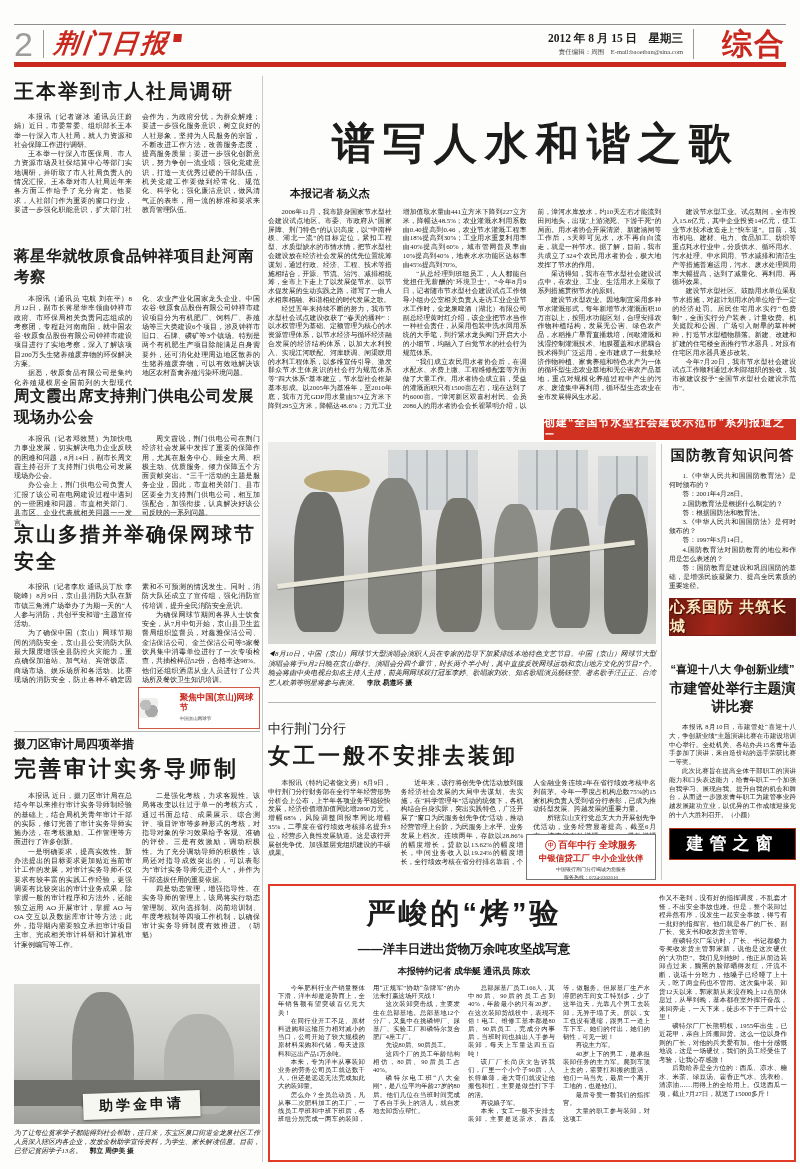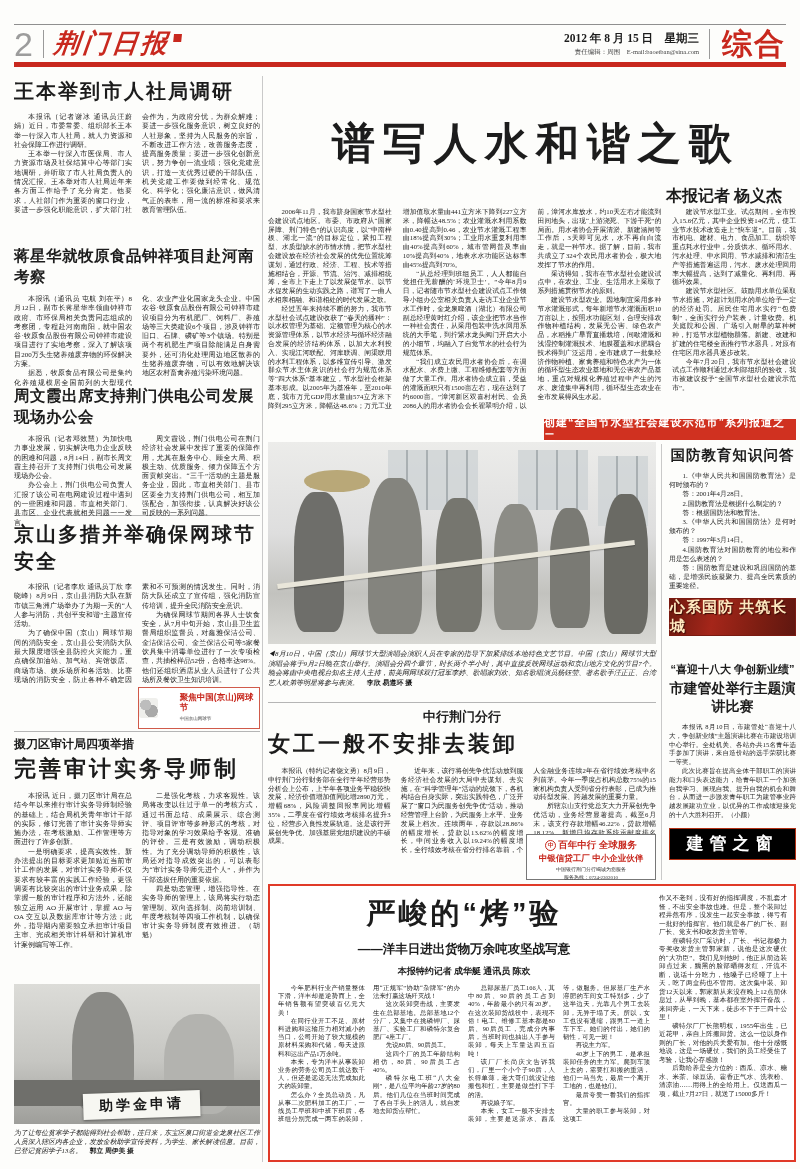--- a/index.html
+++ b/index.html
@@ -12,21 +12,21 @@
   #pagenum{font-family:"Liberation Sans",sans-serif;font-size:34px;color:#9c9c9c;line-height:30px;}
   .mast-div{width:1px;height:28px;background:#9a9a9a;margin:0 10px;}
   #paper-logo{color:#c8281e;font-size:26px;font-weight:bold;font-style:italic;letter-spacing:3px;
               font-family:"DejaVu Serif",serif;transform:skewX(-6deg);}
   #logo-seal{display:inline-block;width:8px;height:8px;background:#c8281e;margin-left:3px;vertical-align:super;}
   #mast-right{margin-left:auto;display:flex;align-items:center;}
   #dateblock{text-align:right;margin-right:10px;}
   #date-main{font-size:11.5px;font-weight:bold;font-family:"Liberation Serif",serif;}
   #date-sub{font-size:6.5px;color:#444;margin-top:2px;}
   #section-label{color:#c8281e;font-size:30px;font-weight:bold;line-height:30px;
-                 border-left:1px solid #9a9a9a;padding-left:12px;letter-spacing:2px;}
+                 border-left:1px solid #9a9a9a;padding-left:28px;letter-spacing:2px;}
   #red-rule{position:absolute;left:14px;top:62px;width:772px;height:5px;background:#c8281e;}
   
   .blk{position:absolute;left:14px;width:246px;}
   .h-lg{font-family:"Liberation Sans",sans-serif;font-weight:900;font-size:20px;letter-spacing:2px;margin:0 0 8px 0;}
   .h-md{font-family:"Liberation Sans",sans-serif;font-weight:900;font-size:15.5px;letter-spacing:0.5px;margin:0 0 7px 0;}
   .h-xl{font-family:"Liberation Sans",sans-serif;font-weight:900;font-size:22px;letter-spacing:3px;margin:1px 0 8px 0;}
   .kicker{font-family:"Liberation Sans",sans-serif;font-weight:bold;font-size:12px;margin:0;}
   .body{font-size:7px;line-height:9.3px;text-align:justify;}
   .body p{margin:0;text-indent:2em;}
   .c2{column-count:2;column-gap:10px;}
@@ -55,21 +55,21 @@
   #sch-fig2{left:150px;top:30px;width:70px;height:100px;background:#b3b3af;}
   #sch-desk{position:absolute;left:0;bottom:18px;width:246px;height:26px;background:#6f6f6b;}
   #scholar-sign{position:absolute;left:50%;bottom:6px;transform:translateX(-46%) rotate(-2deg);
      background:#f7f7f2;color:#1a1a1a;font-size:14px;font-weight:bold;letter-spacing:3px;
      padding:4px 16px;box-shadow:0 1px 3px rgba(0,0,0,.45);}
   #scholar-caption{position:absolute;left:14px;top:1128px;width:246px;font-size:6.8px;line-height:9px;
      font-style:italic;text-align:justify;}
   
   #main-title{position:absolute;left:290px;top:80px;width:492px;text-align:center;
      font-family:"Liberation Sans",sans-serif;font-weight:900;font-size:43px;letter-spacing:8px;line-height:1.6;}
-  #main-byline{position:absolute;left:290px;top:186px;width:492px;text-align:right;font-size:16px;font-weight:bold;}
+  #main-byline{position:absolute;left:290px;top:186px;width:492px;text-align:left;font-size:11px;font-weight:bold;}
   #main-body{position:absolute;left:268px;top:208px;width:528px;height:232px;
      column-count:4;column-gap:11px;font-size:6.8px;line-height:8.8px;overflow:hidden;text-align:justify;}
   #main-body p{margin:0;text-indent:2em;}
   #series-banner{position:absolute;left:544px;top:419px;width:252px;height:21px;background:#d03120;color:#fff;
      font-family:"Liberation Sans",sans-serif;font-weight:bold;font-size:11px;display:flex;align-items:center;
      justify-content:center;z-index:3;letter-spacing:1px;}
   
   #photo-dancers{position:absolute;left:268px;top:442px;width:388px;height:202px;overflow:hidden;
      background:linear-gradient(180deg,#ececea 0%,#dedede 45%,#c2c2be 75%,#d8d8d4 100%);}
   .window{position:absolute;top:8px;height:60px;background:
@@ -104,21 +104,21 @@
   #jianguan{position:absolute;left:669px;top:662px;width:127px;}
   .kicker-q{font-family:"Liberation Sans",sans-serif;font-weight:bold;font-size:11px;text-align:center;margin:0;}
   .h-jg{font-family:"Liberation Sans",sans-serif;font-weight:900;font-size:14px;text-align:center;margin:3px 0 7px 0;}
   #jg-body{font-size:6.5px;line-height:8.8px;text-align:justify;}
   #jg-body p{margin:0;text-indent:2em;}
   #jg-box{margin-top:8px;height:30px;background:#000000;border:1px solid #b23014;color:#fff;display:flex;
      align-items:center;justify-content:center;font-family:"Liberation Sans",sans-serif;font-weight:900;
      font-size:17px;letter-spacing:6px;}
   
   #boc{position:absolute;left:268px;top:708px;width:388px;height:172px;}
-  .kicker-boc{font-family:"Liberation Sans",sans-serif;font-weight:bold;font-size:13px;margin:0 0 3px 0;text-align:center;}
+  .kicker-boc{font-family:"Liberation Sans",sans-serif;font-weight:normal;font-size:13px;margin:12px 0 3px 0;}
   .h-boc{font-family:"Liberation Sans",sans-serif;font-weight:900;font-size:22px;letter-spacing:3px;margin:0 0 8px 0;}
   #boc-body{column-count:3;column-gap:10px;height:122px;overflow:hidden;font-size:6.8px;line-height:8.8px;text-align:justify;}
   #boc-body p{margin:0;text-indent:2em;}
   #boc-ad{position:absolute;right:0;bottom:0;width:130px;height:46px;border:1px solid #777;background:#fff;
      text-align:center;padding-top:4px;box-sizing:border-box;z-index:2;}
   .boc-l1{color:#c8281e;font-weight:bold;font-size:9.5px;font-family:"Liberation Sans",sans-serif;}
   .boc-logo{display:inline-block;width:9px;height:9px;border:1px solid #c8281e;border-radius:50%;color:#c8281e;
      font-size:6px;line-height:9px;vertical-align:1px;margin-right:2px;font-weight:bold;}
   .boc-l2{color:#c8281e;font-weight:bold;font-size:8.5px;font-family:"Liberation Sans",sans-serif;margin-top:1px;}
   .boc-l3{font-size:5px;color:#333;margin-top:2px;line-height:6px;}

